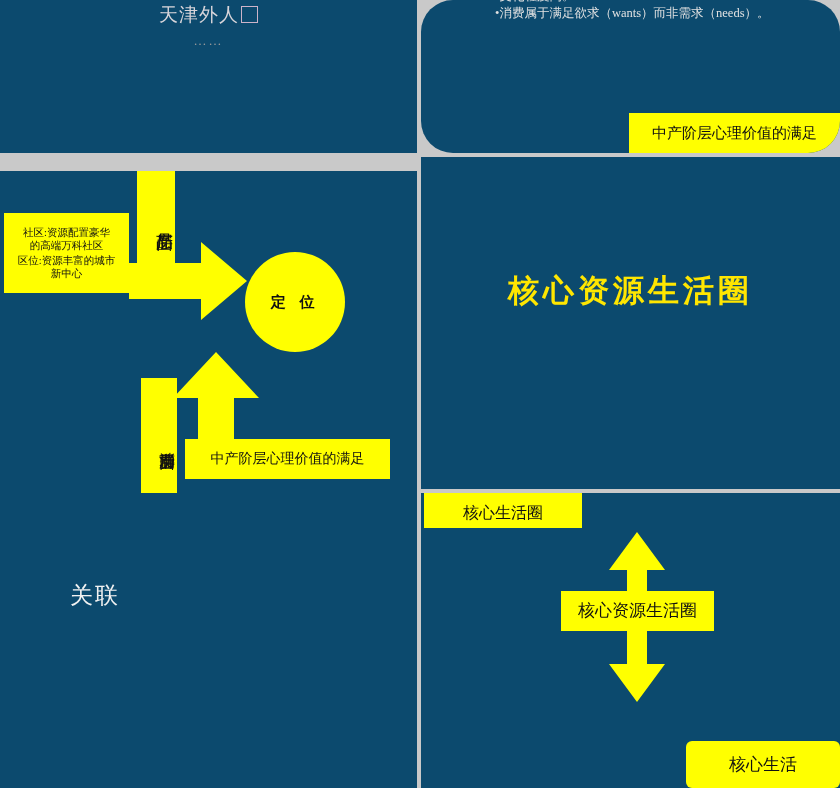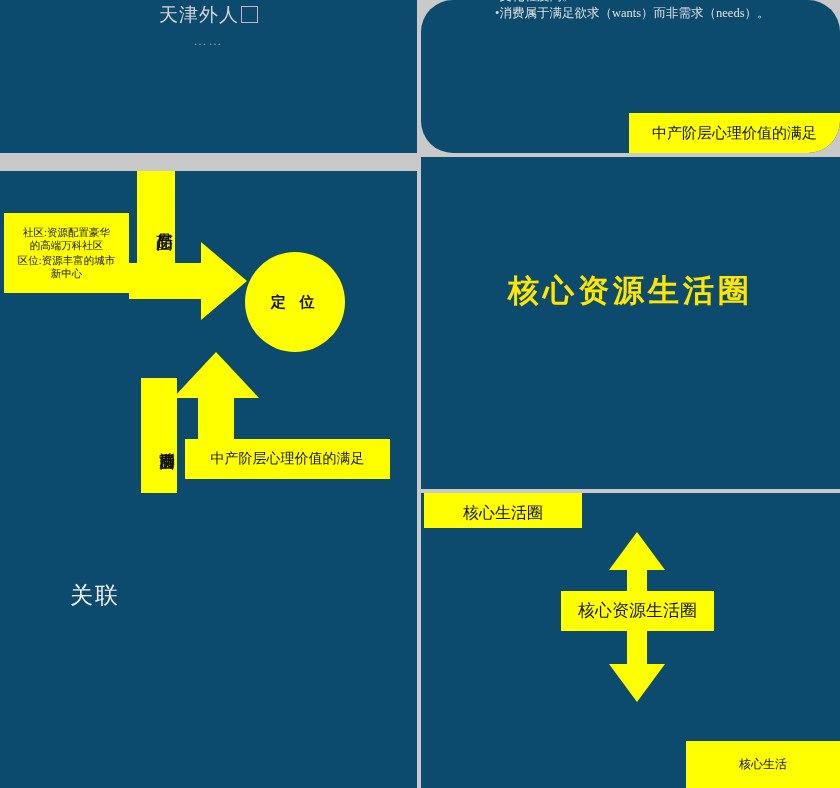--- a/index.html
+++ b/index.html
@@ -182,22 +182,23 @@
     align-items: flex-end;
     padding-bottom: 5px;
   }
   #br-midbox {
     left: 140px; top: 98px; width: 153px; height: 40px;
     font-size: 17px;
     z-index: 3;
   }
   #br-bottombox {
     left: 265px; top: 248px; width: 154px; height: 47px;
-    font-size: 12px;
+    font-size: 17px;
     z-index: 3;
+    border-radius: 6px;
   }
   #br-bottombox .wm {
     position: absolute;
     left: 4px; top: 2px;
     font-size: 9px;
     color: rgba(120,120,80,0.35);
     font-weight: normal;
     transform: rotate(-20deg);
     pointer-events: none;
   }

